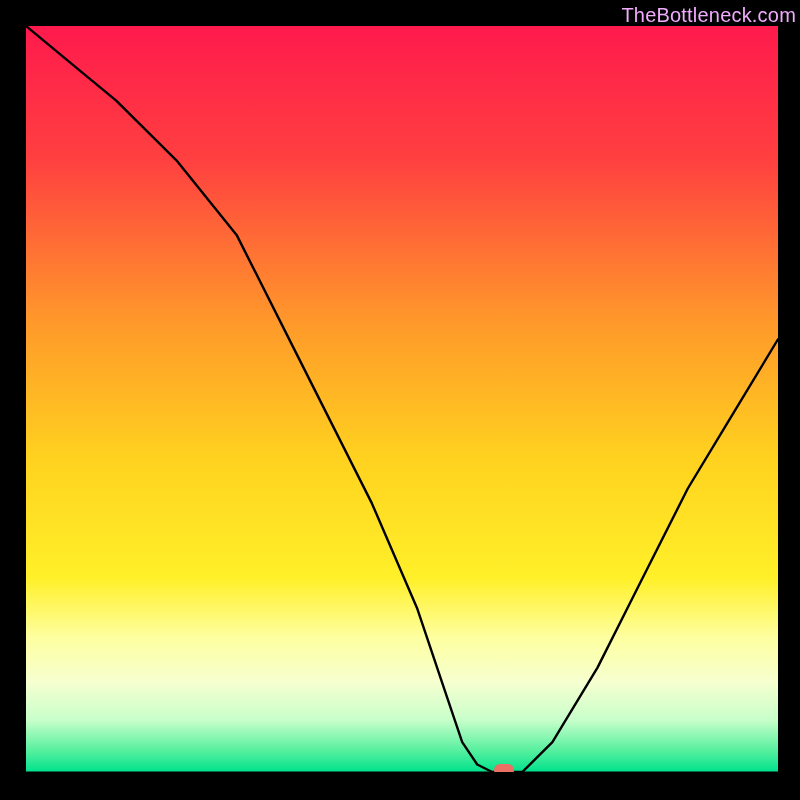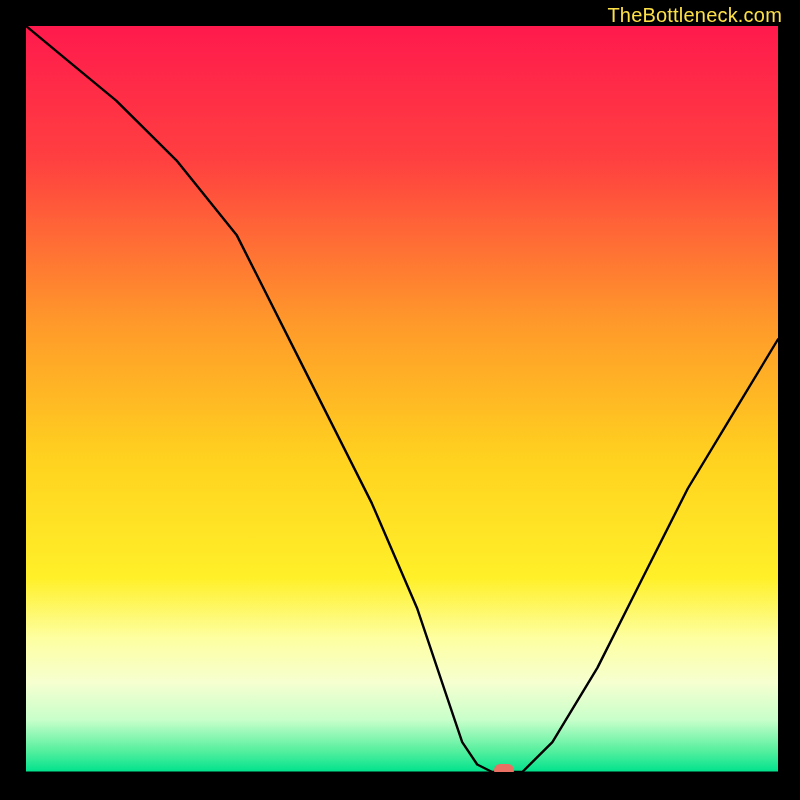--- a/index.html
+++ b/index.html
@@ -11,22 +11,22 @@
     font-family: Arial, Helvetica, sans-serif;
   }
   .container {
     position: relative;
     width: 800px;
     height: 800px;
   }
   .attribution {
     position: absolute;
     top: 4px;
-    right: 18px;
-    color: #fde047;
+    right: 4px;
+    color: #f0abfc;
     font-size: 20px;
     font-weight: 500;
     letter-spacing: 0.2px;
     z-index: 30;
   }
   .black-frame {
     position: absolute;
     inset: 0;
     background: #000;
   }

